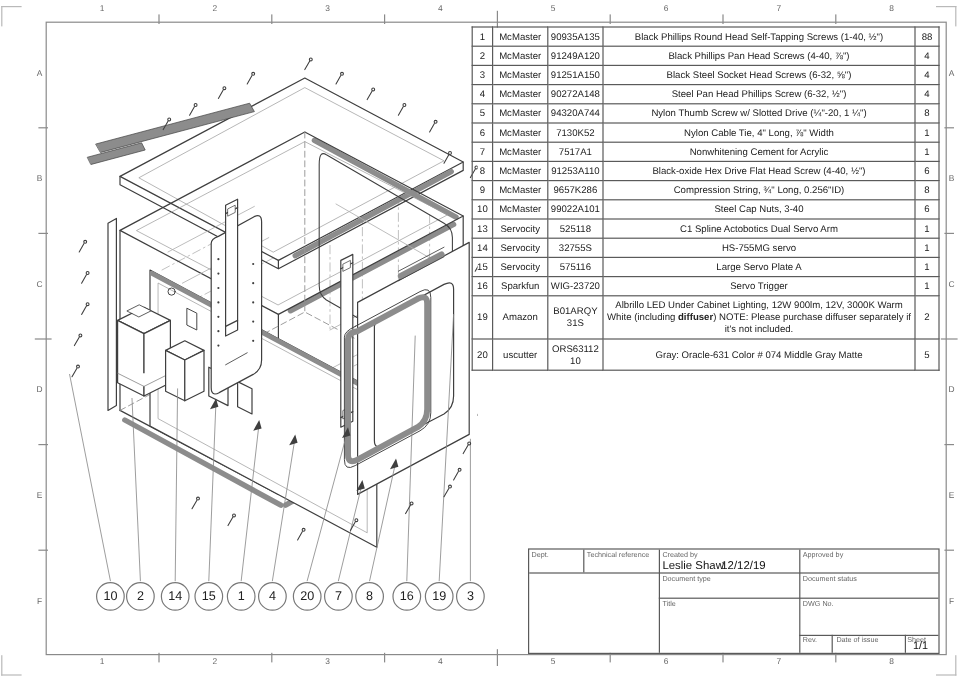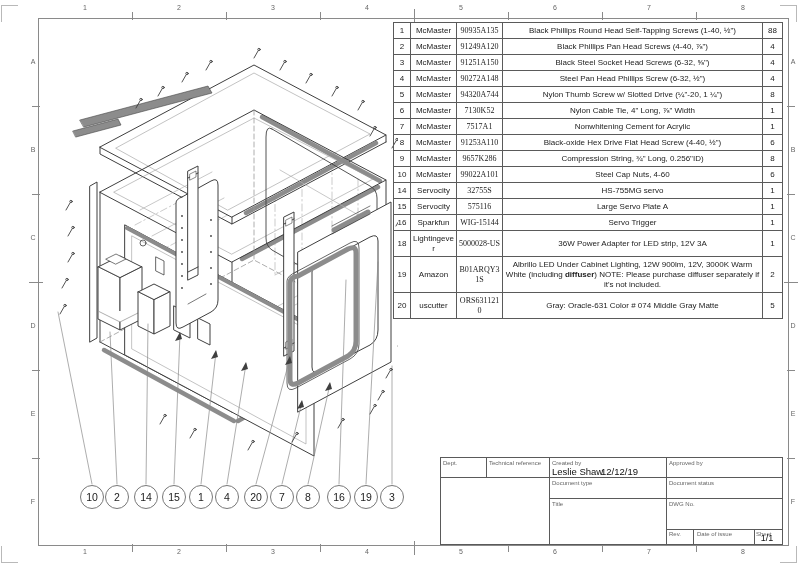--- a/index.html
+++ b/index.html
@@ -14,21 +14,21 @@
   #corner-bl{left:1px;bottom:3px;border-left-width:1.5px;border-bottom-width:1.5px;}
   #corner-br{right:3px;bottom:3px;border-right-width:1.5px;border-bottom-width:1.5px;}
   #corner-tr{right:3px;top:5px;border-right-width:1.5px;border-top-width:1.5px;}
   .zone-label{position:absolute;font-size:7px;color:#666;width:20px;text-align:center;line-height:10px;}
   .tick{position:absolute;background:#8a8a8a;}
   
   #bom{position:absolute;left:393px;top:22px;width:389px;border-collapse:collapse;table-layout:fixed;
        font-size:8px;line-height:1.25;color:#222;}
   #bom td{border:1px solid #5a5a5a;text-align:center;vertical-align:middle;padding:2.5px 2px;
           word-wrap:break-word;overflow-wrap:break-word;}
-  #bom td.pn{word-break:break-all;font-family:Liberation Serif, serif;}
+  #bom td.pn{word-break:break-all;}
   #bom .bom-head{font-size:9px;padding:1.5px 2px;}
   
   #tb{position:absolute;left:440px;top:457px;width:341px;height:86px;border:1px solid #5a5a5a;box-sizing:content-box;font-size:6px;color:#666;}
   #tb .ln{position:absolute;background:#5a5a5a;}
   #tb .lbl{position:absolute;white-space:nowrap;}
   #tb .val{color:#111;}
   #tb-createdby-value{position:absolute;left:111px;top:8px;font-size:9.5px;color:#111;}
   #tb-date-value{position:absolute;left:160px;top:8px;width:62px;text-align:left;font-size:9.5px;color:#111;}
   #tb-title-value{position:absolute;left:111px;top:49px;font-size:15px;color:#111;}
   #tb-sheet-value{position:absolute;left:313px;top:75px;width:26px;text-align:center;font-size:9px;color:#111;}
@@ -384,49 +384,49 @@
         <td>9</td>
         <td>McMaster</td>
         <td class="pn">9657K286</td>
         <td>Compression String, ¾" Long, 0.256"ID)</td>
         <td>8</td>
       </tr>
       <tr>
         <td>10</td>
         <td>McMaster</td>
         <td class="pn">99022A101</td>
-        <td>Steel Cap Nuts, 4-60</td>
+        <td>Steel Cap Nuts, 3-40</td>
         <td>6</td>
+      </tr>
+      <tr>
+        <td>13</td>
+        <td>Servocity</td>
+        <td class="pn">525118</td>
+        <td>C1 Spline Actobotics Dual Servo Arm</td>
+        <td>1</td>
       </tr>
       <tr>
         <td>14</td>
         <td>Servocity</td>
         <td class="pn">32755S</td>
         <td>HS-755MG servo</td>
         <td>1</td>
       </tr>
       <tr>
         <td>15</td>
         <td>Servocity</td>
         <td class="pn">575116</td>
         <td>Large Servo Plate A</td>
         <td>1</td>
       </tr>
       <tr>
         <td>16</td>
         <td>Sparkfun</td>
-        <td class="pn">WIG-15144</td>
+        <td class="pn">WIG-23720</td>
         <td>Servo Trigger</td>
-        <td>1</td>
-      </tr>
-      <tr>
-        <td>18</td>
-        <td>Lightingever</td>
-        <td class="pn">5000028-US</td>
-        <td>36W Power Adapter for LED strip, 12V 3A</td>
         <td>1</td>
       </tr>
       <tr>
         <td>19</td>
         <td>Amazon</td>
         <td class="pn">B01ARQY31S</td>
         <td><span>Albrillo LED Under Cabinet Lighting, 12W 900lm, 12V, 3000K Warm White (including </span><b>diffuser</b><span>) NOTE: Please purchase diffuser separately if it's not included.</span></td>
         <td>2</td>
       </tr>
       <tr>

